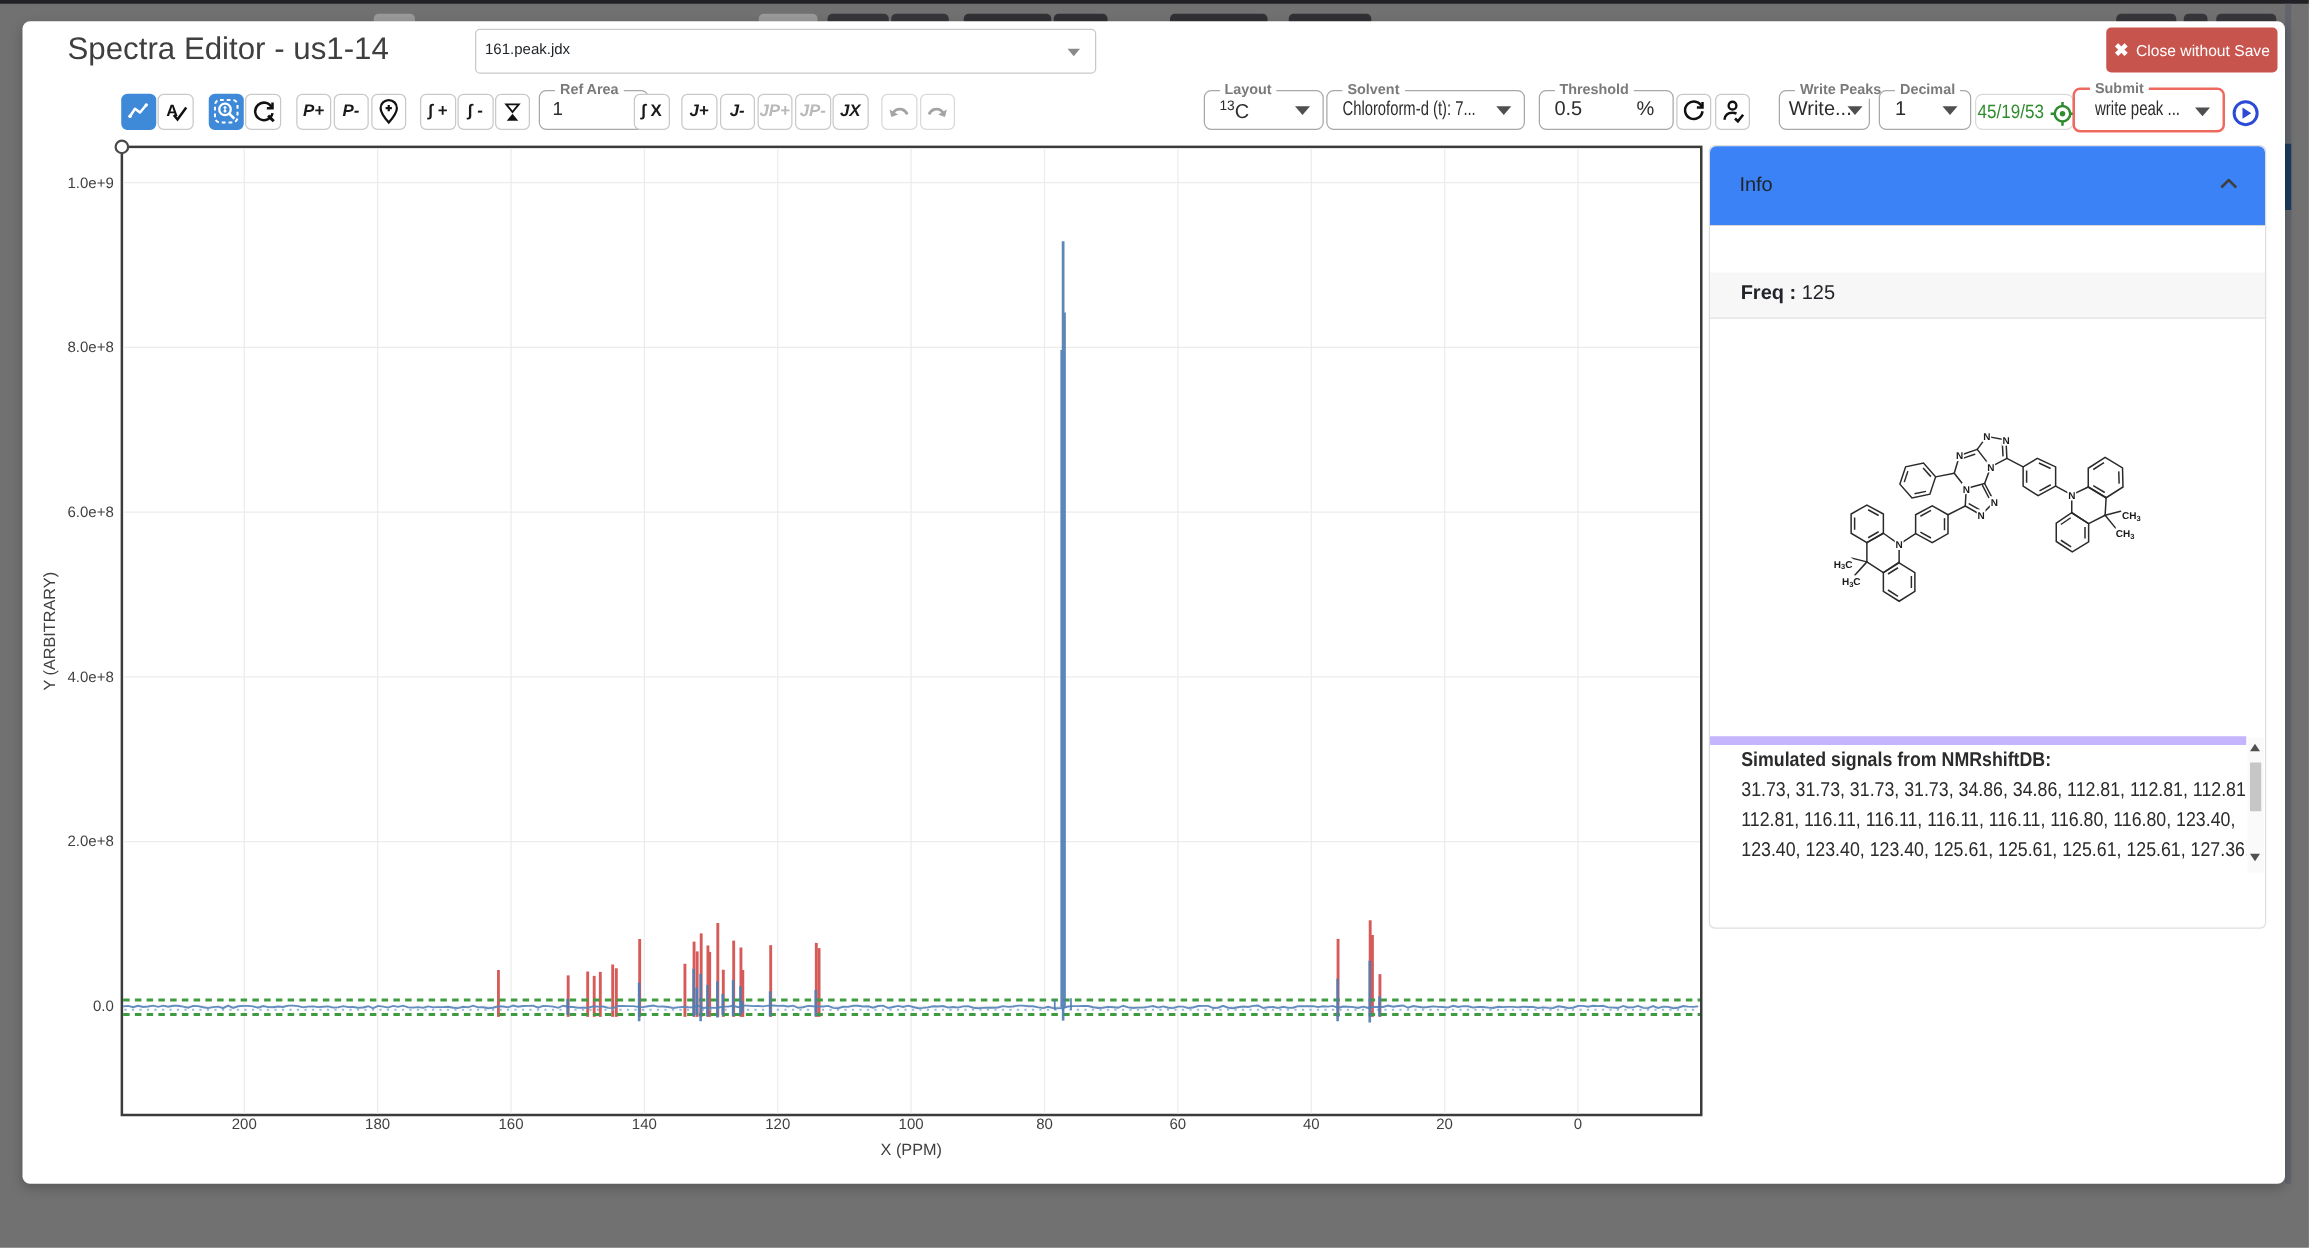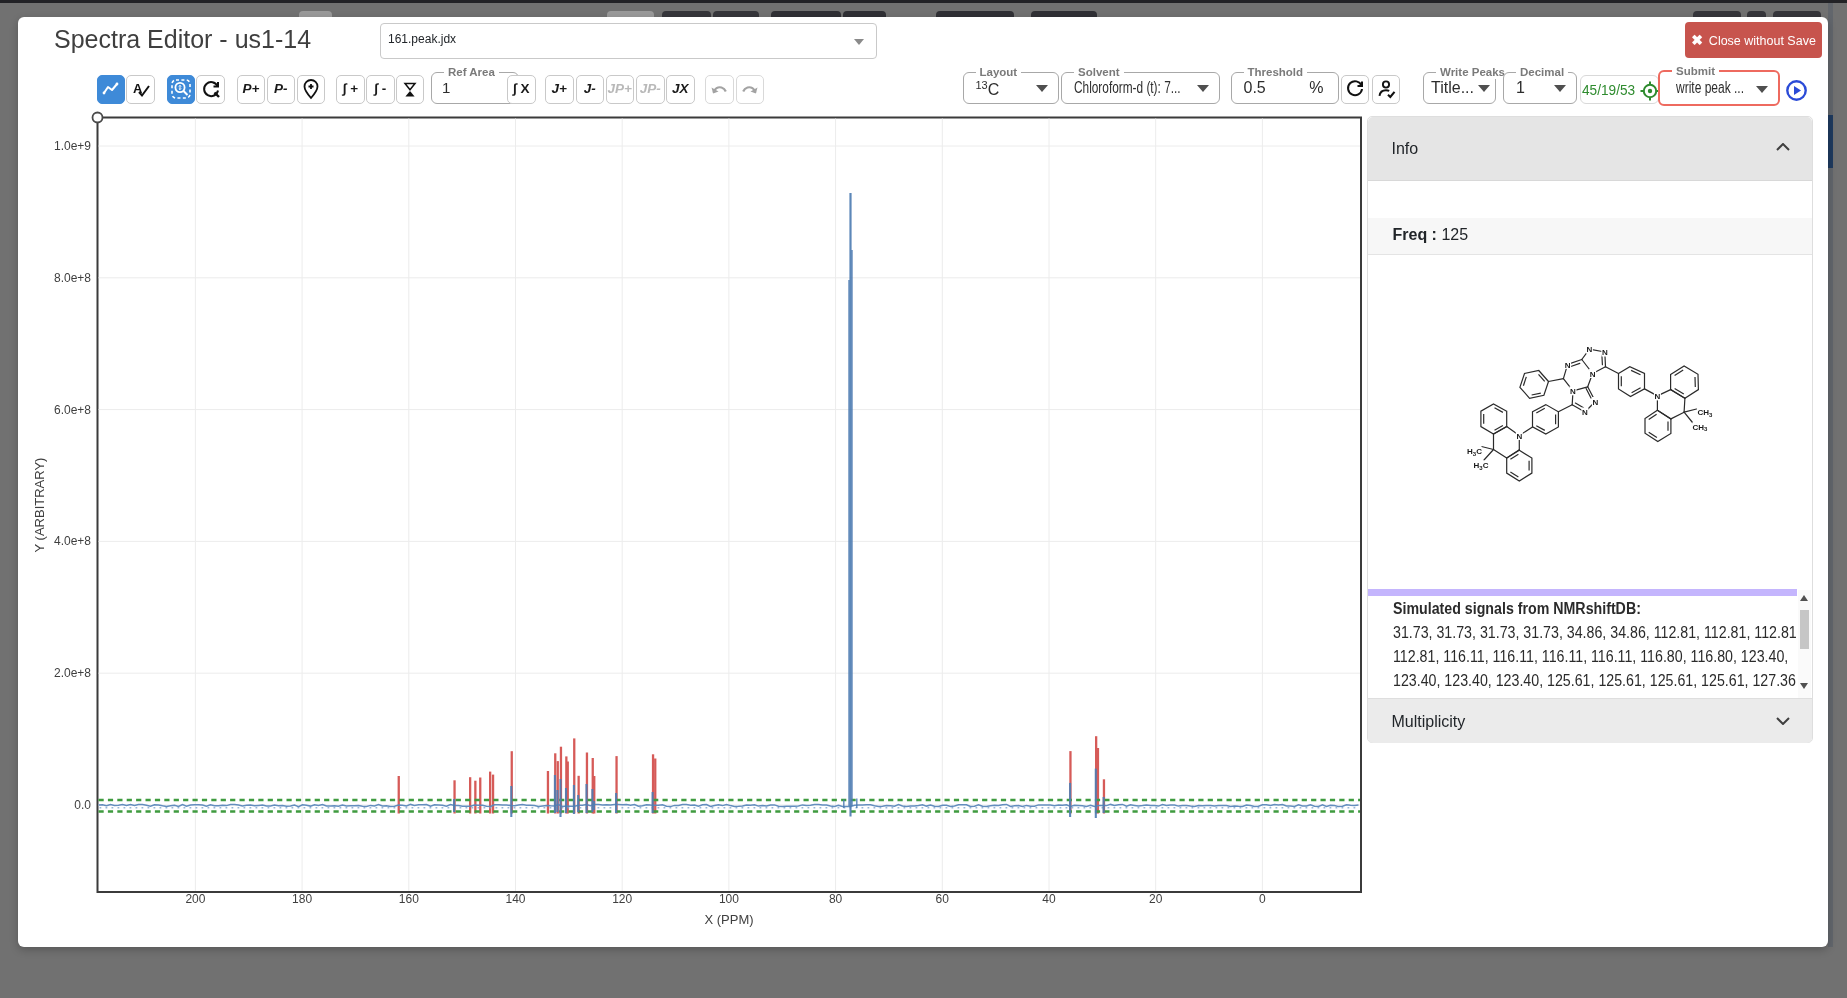--- a/index.html
+++ b/index.html
@@ -31,21 +31,21 @@
 .tbtn i { font-style:italic; font-weight:bold; }
 .fset { position:absolute; border:1px solid #a8a8a8; border-radius:6px; background:#fff; }
 .fset .lab { position:absolute; top:-8px; left:12px; background:#fff; padding:0 4px;
   font-size:11.5px; font-weight:bold; color:#7a7a7a; line-height:14px; white-space:nowrap; }
 .fset .val { position:absolute; left:12px; top:6px; font-size:16px; color:#2d2d2d; white-space:nowrap; }
 .fset .car { position:absolute; width:0; height:0; border-left:6px solid transparent;
   border-right:6px solid transparent; border-top:7px solid #4f4f4f; right:10px; top:12px; }
 
 #panel { position:absolute; left:1366.5px; top:115.5px; width:446.5px; height:627.5px;
   border:1px solid #dedede; border-radius:5px; background:#fff; }
-.phead { position:absolute; left:0; width:444.5px; height:64px; background:#e5e5e5; }
+.phead { position:absolute; left:0; width:444.5px; height:64px; background:#3b82f6; }
 .phead span { position:absolute; left:24px; top:23px; font-size:16px; color:#212529; }
 .prow { position:absolute; left:0; width:444.5px; height:37px; border-bottom:1px solid #e4e4e4;
   font-size:16px; color:#212529; padding:8px 0 0 25px; }
 #signals { position:absolute; left:0; top:472px; width:429px; height:109px; border-top:7px solid #c4b5fd;
   overflow:hidden; font-size:16px; color:#2b2b2b; line-height:24.3px; padding:1px 0 0 25px; white-space:nowrap; }
 
 #sbar  { position:absolute; left:430.5px; top:473px; width:12.5px; height:108px; background:#fafafa; }
 #sbar .tri-u { position:absolute; left:2px; top:5px; width:0; height:0;
   border-left:4.5px solid transparent; border-right:4.5px solid transparent; border-bottom:6px solid #505050; }
 #sbar .tri-d { position:absolute; left:2px; bottom:9px; width:0; height:0;
@@ -161,21 +161,21 @@
       <path d="M17 2.5 v4.5 h-4.5"></path>
     </svg></div>
 <div class="tbtn" style="left:1371.5px;width:28px">
 <svg width="22" height="22" style="margin-top:2px" viewBox="0 0 22 22" fill="none" stroke="#111" stroke-width="1.9">
       <circle cx="11" cy="6.5" r="3.1"></circle>
       <path d="M4.5 17.8 C5 13.8 7.8 12.2 11 12.2 C12.2 12.2 13.3 12.4 14.2 12.9"></path>
       <path d="M13 16.8 L15.3 19 L19.5 13.8" stroke-width="2.1"></path>
     </svg></div>
 <div class="fset" style="left:1423px;top:72px;width:73px;height:31.5px">
   <div class="lab">Write Peaks</div>
-    <div class="val" style="left:7px">Title...</div>
+    <div class="val" style="left:7px">Write...</div>
     <div class="car" style="right:5px"></div>
   </div>
 <div class="fset" style="left:1503px;top:72px;width:73.5px;height:31.5px">
   <div class="lab">Decimal</div>
     <div class="val">1</div>
     <div class="car"></div>
   </div>
 <div class="abs" style="left:1580px;top:75px;width:79px;height:29px;border:1px solid #d9d9d9;border-radius:6px"></div>
 <div class="abs" style="left:1582px;top:81px;font-size:15.5px;color:#2e8b2e;transform:scaleX(.88);transform-origin:0 0;white-space:nowrap">45/19/53</div>
 <svg class="abs" style="left:1639px;top:80px" width="22" height="22" viewBox="0 0 22 22" fill="none" stroke="#2e8b2e">
@@ -308,26 +308,20 @@
       <div style="transform:scaleX(.888);transform-origin:0 0"><b>Simulated signals from NMRshiftDB:</b><br>
 31.73, 31.73, 31.73, 31.73, 34.86, 34.86, 112.81, 112.81, 112.81,<br>
 112.81, 116.11, 116.11, 116.11, 116.11, 116.80, 116.80, 123.40,<br>
 123.40, 123.40, 123.40, 125.61, 125.61, 125.61, 125.61, 127.36,<br>
 127.57, 127.57, 128.10, 128.10, 128.10, 128.10, 128.90, 128.90,</div>
     </div>
   <div id="sbar">
       <div class="tri-u"></div>
       <div class="thumb"></div>
       <div class="tri-d"></div>
-    </div>
-  <div id="pfoot">
-      <span>Multiplicity</span>
-    <svg class="chev" style="top:18px" width="14" height="8" viewBox="0 0 14 8" fill="none" stroke="#3f3f3f" stroke-width="2">
-        <path d="M1 1 L7 7 L13 1"></path>
-      </svg>
     </div>
 </div>
 
 <svg style="position:absolute;left:1440px;top:330px" width="350" height="170" viewBox="1440 330 350 170">
     <g stroke="#2b2b2b" stroke-width="1.2">
       <polygon points="1548.5,381.5 1543.9,395.3 1529.6,398.3 1519.9,387.3 1524.5,373.5 1538.8,370.5" fill="none"></polygon>
       <line x1="1540.8" y1="393.1" x2="1531.6" y2="395.0"></line>
       <line x1="1523.4" y1="385.7" x2="1526.3" y2="376.9"></line>
       <line x1="1538.5" y1="374.4" x2="1544.7" y2="381.3"></line>
       <polygon points="1618.5,373.5 1629.8,366.7 1644.5,373.5 1644.5,388.9 1630.5,396.6 1618.5,388.9" fill="none"></polygon>

